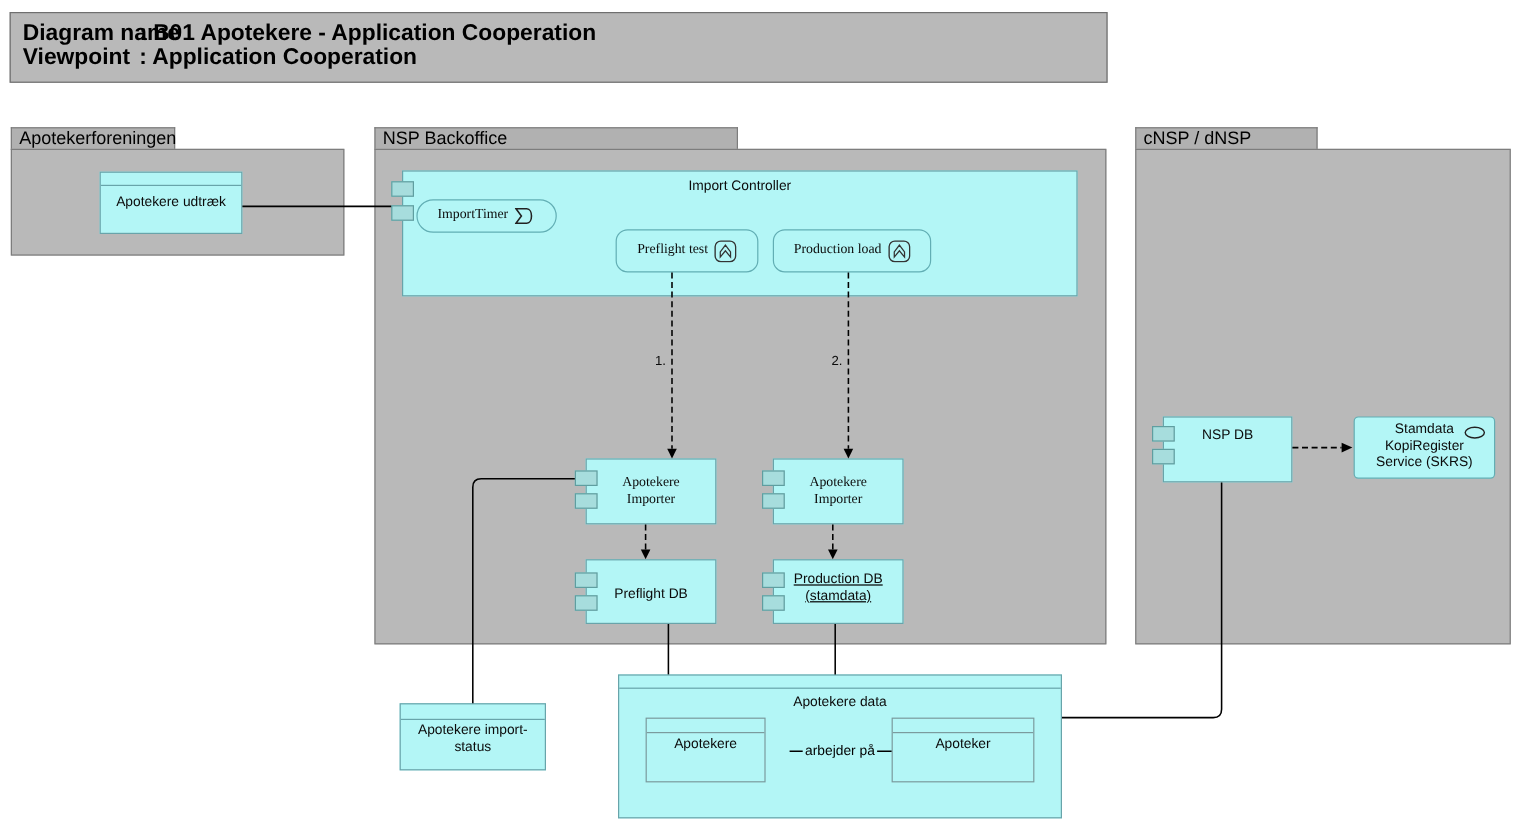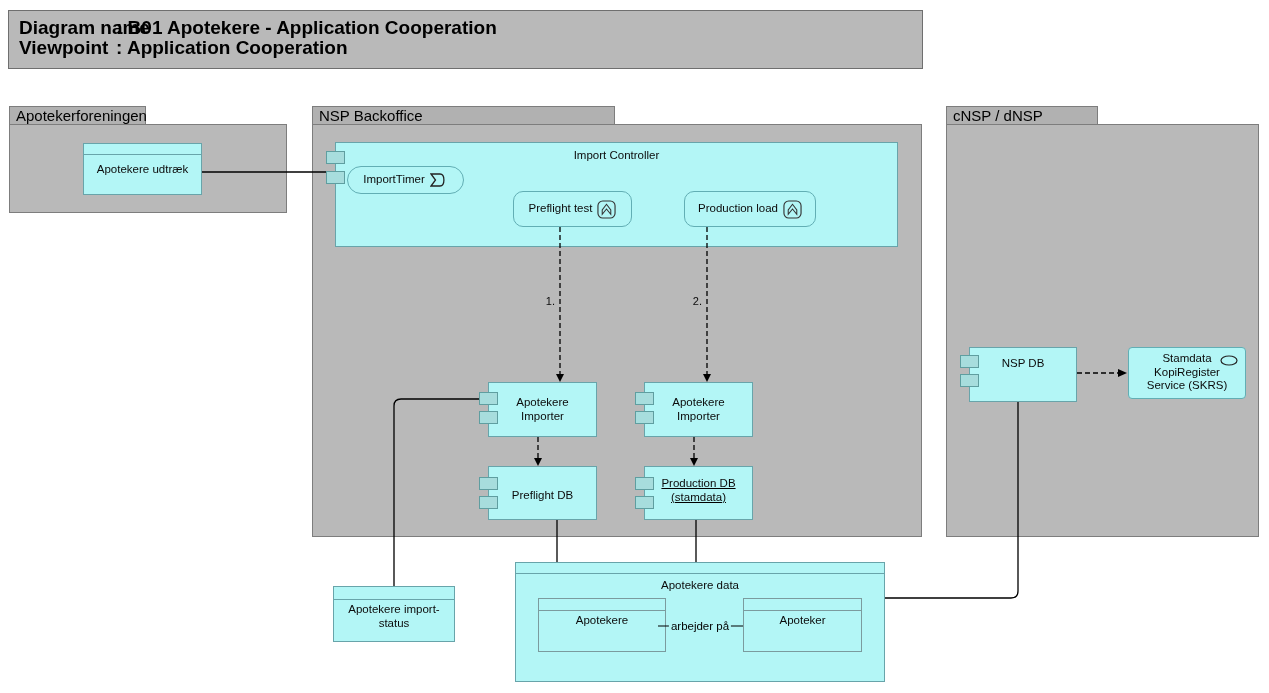--- a/index.html
+++ b/index.html
@@ -18,21 +18,21 @@
     font-size:15px;padding:2px 6px;line-height:14px;}
   .group-body{background:#b9b9b9;border:1px solid #7d7d7d;}
   
   .comp{background:#b3f6f6;border:1px solid #68a4aa;}
   .rounded{background:#b3f6f6;border:1px solid #62aeb4;}
   .port{background:#a7dddd;border:1px solid #5f9ea0;}
   .node-label{font-size:11.5px;line-height:13.5px;text-align:center;color:#0b0b0b;}
   .band{border-bottom:1px solid #68a4aa;}
   .obj{background:#b3f6f6;border:1px solid #7b9b9e;}
   .obj .band{border-bottom:1px solid #7b9b9e;}
-  .flex-center{display:flex;align-items:center;justify-content:center;gap:5px;}
+  .flex-center{display:flex;align-items:center;justify-content:center;gap:5px;font-family:Liberation Serif, serif;}
   .conn-label{font-size:11px;color:#0b0b0b;}
   .arb-label{font-size:11.5px;background:#b3f6f6;padding:0 2px;}
   svg.overlay{position:absolute;left:0;top:0;pointer-events:none;}
   .icon{display:inline-block;line-height:0;}
 </style>
 </head>
 <body>
 
 <div class="canvas">
 
@@ -86,21 +86,21 @@
   <div class="abs rounded flex-center" style="left:513px;top:191px;width:119px;height:36px;border-radius:10px;">
     <span class="node-label">Preflight test</span>
     <span class="icon">
       <svg width="19" height="19" viewBox="0 0 20 20">
         <rect x="1" y="1" width="18" height="18" rx="5" fill="none" stroke="#333" stroke-width="1.2"></rect>
         <path d="M5.5,15 V10.5 L10,4.5 L14.5,10.5 V15 L10,9.5 Z" fill="none" stroke="#333" stroke-width="1.1"></path>
       </svg>
     </span>
   </div>
 
-  <div class="abs rounded flex-center" style="left:684px;top:191px;width:132px;height:36px;border-radius:10px;">
+  <div class="abs rounded flex-center" style="left:644px;top:191px;width:132px;height:36px;border-radius:10px;">
     <span class="node-label">Production load</span>
     <span class="icon">
       <svg width="19" height="19" viewBox="0 0 20 20">
         <rect x="1" y="1" width="18" height="18" rx="5" fill="none" stroke="#333" stroke-width="1.2"></rect>
         <path d="M5.5,15 V10.5 L10,4.5 L14.5,10.5 V15 L10,9.5 Z" fill="none" stroke="#333" stroke-width="1.1"></path>
       </svg>
     </span>
   </div>
 
   <div class="abs comp flex-center" style="left:488px;top:382px;width:109px;height:55px;">
@@ -145,21 +145,21 @@
   <div class="abs comp" style="left:333px;top:586px;width:122px;height:56px;">
     <div class="band" style="height:12px;"></div>
     <div class="node-label" style="padding-top:3px;margin:0 auto;width:108px;">Apotekere import-status</div>
   </div>
 
   <div class="abs comp" style="left:515px;top:562px;width:370px;height:120px;">
     <div class="band" style="height:10px;"></div>
     <div class="node-label" style="padding-top:5px;">Apotekere data</div>
   </div>
 
-  <div class="abs obj" style="left:538px;top:598px;width:128px;height:54px;">
+  <div class="abs obj" style="left:538px;top:598px;width:100px;height:54px;">
     <div class="band" style="height:11px;"></div>
     <div class="node-label" style="padding-top:3px;">Apotekere</div>
   </div>
 
   <div class="abs obj" style="left:743px;top:598px;width:119px;height:54px;">
     <div class="band" style="height:11px;"></div>
     <div class="node-label" style="padding-top:3px;">Apoteker</div>
   </div>
 
   <svg class="overlay" width="1269" height="693">

